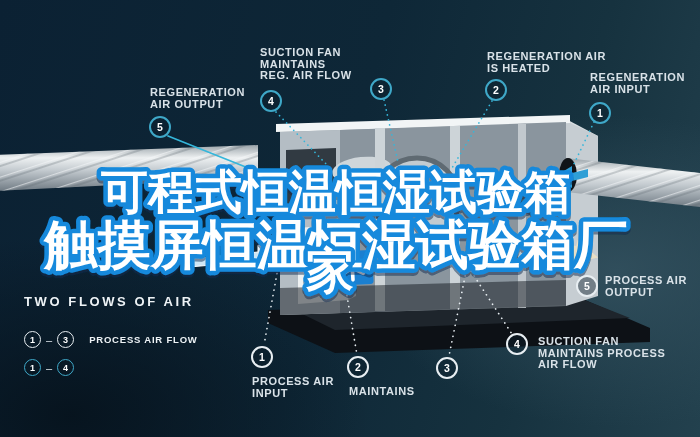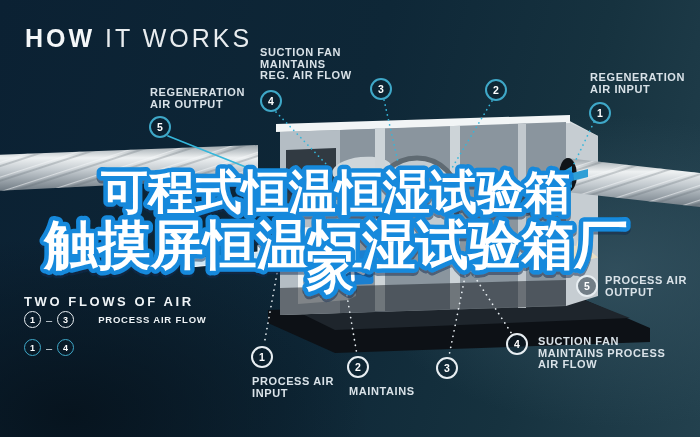--- a/index.html
+++ b/index.html
@@ -22,27 +22,27 @@
     font-size:25px;letter-spacing:3px;white-space:nowrap;}
   .page-title .b{font-weight:bold;}
   .page-title .l{font-weight:normal;opacity:.95;}
   .lbl{position:absolute;z-index:6;color:#d9e2e8;font-size:11px;font-weight:bold;
     letter-spacing:.6px;line-height:11.5px;white-space:pre-line;}
   .circ{position:absolute;z-index:6;width:22px;height:22px;border-radius:50%;
     box-sizing:border-box;border:2px solid #e8eef2;background:rgba(10,30,45,.45);
     color:#fff;font-size:10.5px;font-weight:bold;display:flex;align-items:center;justify-content:center;}
   .circ.teal{border-color:#3fa8c8;}
   #legend{position:absolute;left:24px;top:294px;z-index:6;color:#eef3f6;}
-  #legend .lg-title{font-size:13px;font-weight:bold;letter-spacing:2.6px;margin-bottom:1px;white-space:nowrap;}
+  #legend .lg-title{font-size:13px;font-weight:bold;letter-spacing:2.6px;margin-bottom:21px;white-space:nowrap;}
   .lg-row{display:flex;align-items:center;margin-bottom:9px;height:19px;}
   .lg-circ{width:17px;height:17px;border-radius:50%;box-sizing:border-box;border:1.8px solid #e8eef2;
     color:#fff;font-size:9px;font-weight:bold;display:flex;align-items:center;justify-content:center;flex:0 0 auto;}
   .lg-row.regen .lg-circ{border-color:#3fa8c8;}
   .lg-dash{margin:0 5px;font-size:11px;color:#dfe7ec;}
-  .lg-label{margin-left:24px;font-size:9.5px;font-weight:bold;letter-spacing:.8px;white-space:nowrap;}
+  .lg-label{margin-left:15px;font-size:9.5px;font-weight:bold;letter-spacing:.8px;white-space:nowrap;}
 </style>
 </head>
 <body>
 
 <div id="stage">
 
   <svg id="illo" width="700" height="437" viewBox="0 0 700 437">
     <defs>
       <linearGradient id="silver" x1="0" y1="0" x2="0" y2="1">
         <stop offset="0" stop-color="#9aa3a9"></stop>
@@ -120,40 +120,38 @@
 
     <g stroke="#e8eef2" stroke-width="1.7" fill="none" stroke-linecap="round" stroke-dasharray="0.1 5.5">
       <line x1="278" y1="268" x2="264" y2="345"></line>
       <line x1="346" y1="290" x2="357" y2="355"></line>
       <line x1="474" y1="232" x2="449" y2="356"></line>
       <line x1="465" y1="262" x2="512" y2="334"></line>
       <line x1="562" y1="250" x2="582" y2="274"></line>
     </g>
   </svg>
 
-  <div class="page-title">
-    <span class="b">HOW</span>
-    <span class="l">IT WORKS</span>
-  </div>
 
   <svg id="headline" width="700" height="437" viewBox="0 0 700 437">
     <g filter="url(#hl)">
       <filter id="hl" x="-20%" y="-20%" width="140%" height="140%">
         <feDropShadow dx="0" dy="3" stdDeviation="0" flood-color="#082c4d" flood-opacity="0.5"></feDropShadow>
       </filter>
       <text class="hl-text" x="336" y="208" font-size="47" text-anchor="middle">可程式恒温恒湿试验箱</text>
       <text class="hl-text" x="336" y="263" font-size="53" text-anchor="middle">触摸屏恒温恒湿试验箱厂</text>
       <text class="hl-text" x="330" y="287" font-size="48" text-anchor="middle">家</text>
     </g>
   </svg>
 
   <div class="lbl" style="left:590px;top:72px;">REGENERATION
 AIR INPUT</div>
   <div class="circ teal" style="left:589px;top:102px;">1</div>
 
+  <div class="lbl" style="left:487px;top:51px;">REGENERATION AIR
+IS HEATED</div>
   <div class="circ teal" style="left:485px;top:79px;">2</div>
 
   <div class="circ teal" style="left:370px;top:78px;">3</div>
 
   <div class="lbl" style="left:260px;top:47px;">SUCTION FAN
 MAINTAINS
 REG. AIR FLOW</div>
   <div class="circ teal" style="left:260px;top:90px;">4</div>
 
   <div class="lbl" style="left:150px;top:87px;">REGENERATION

